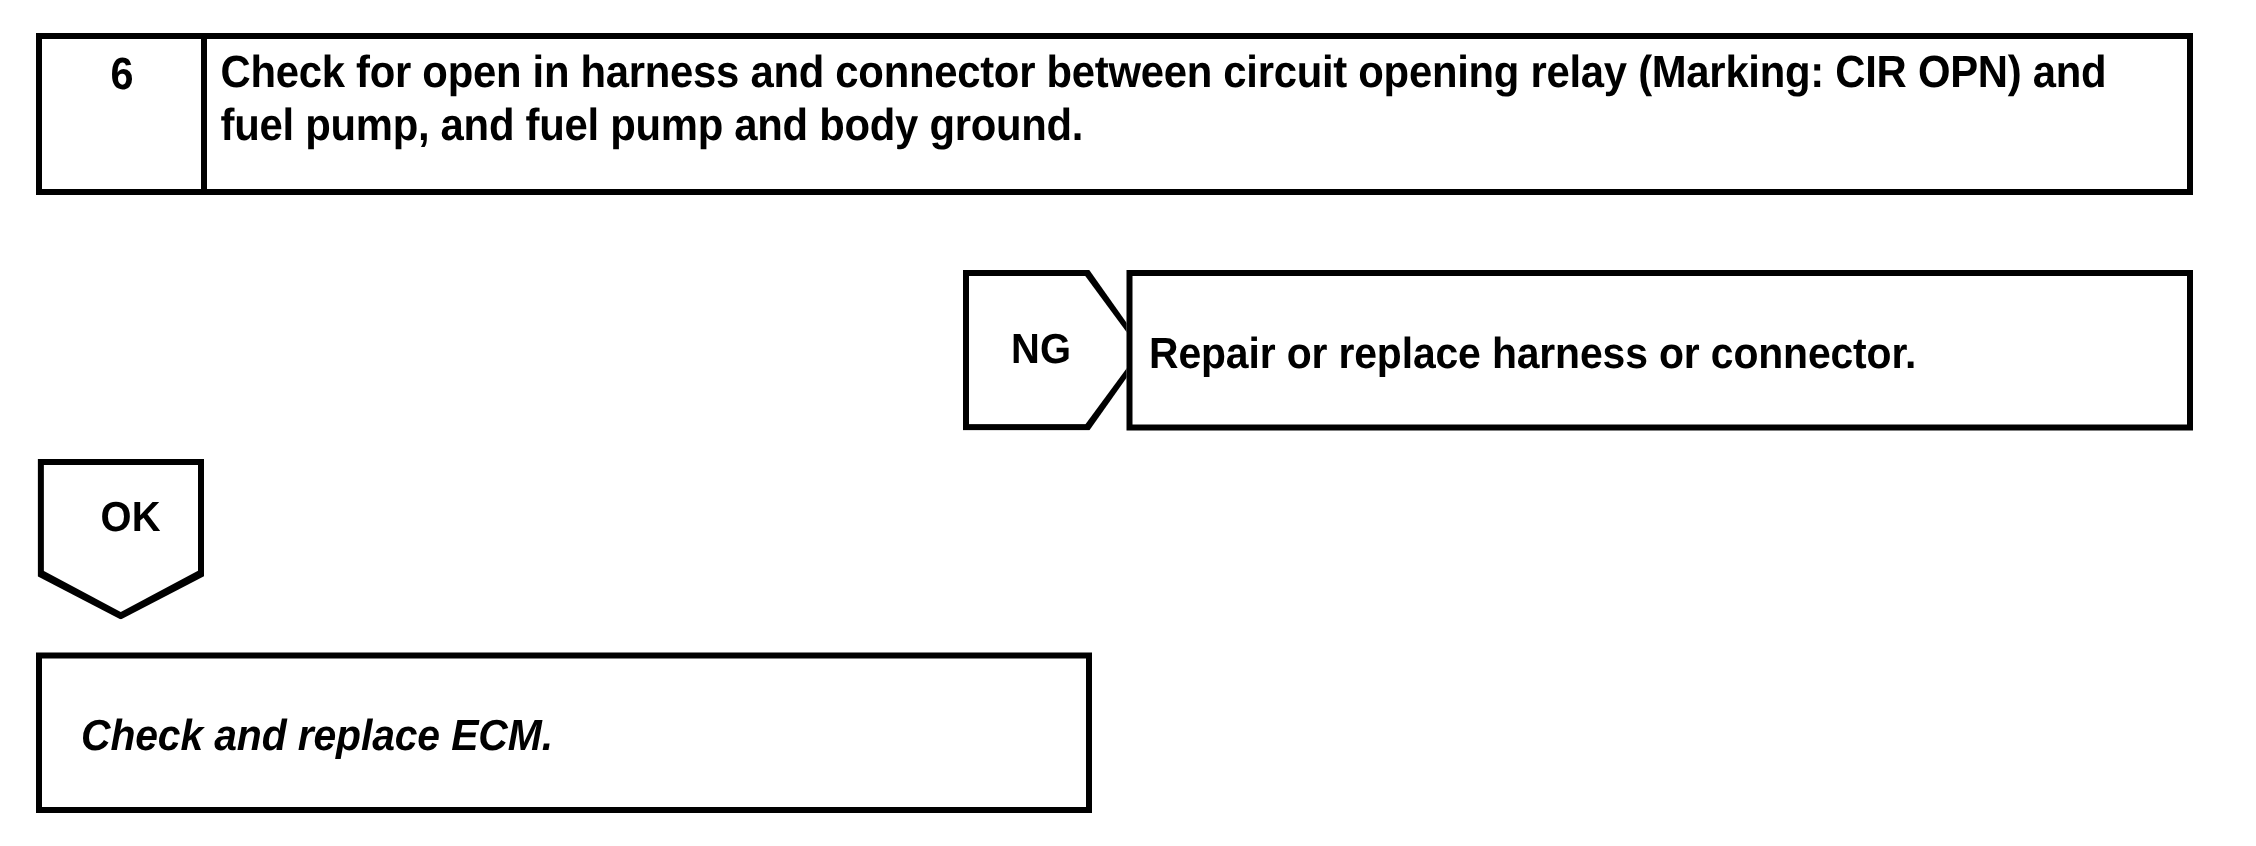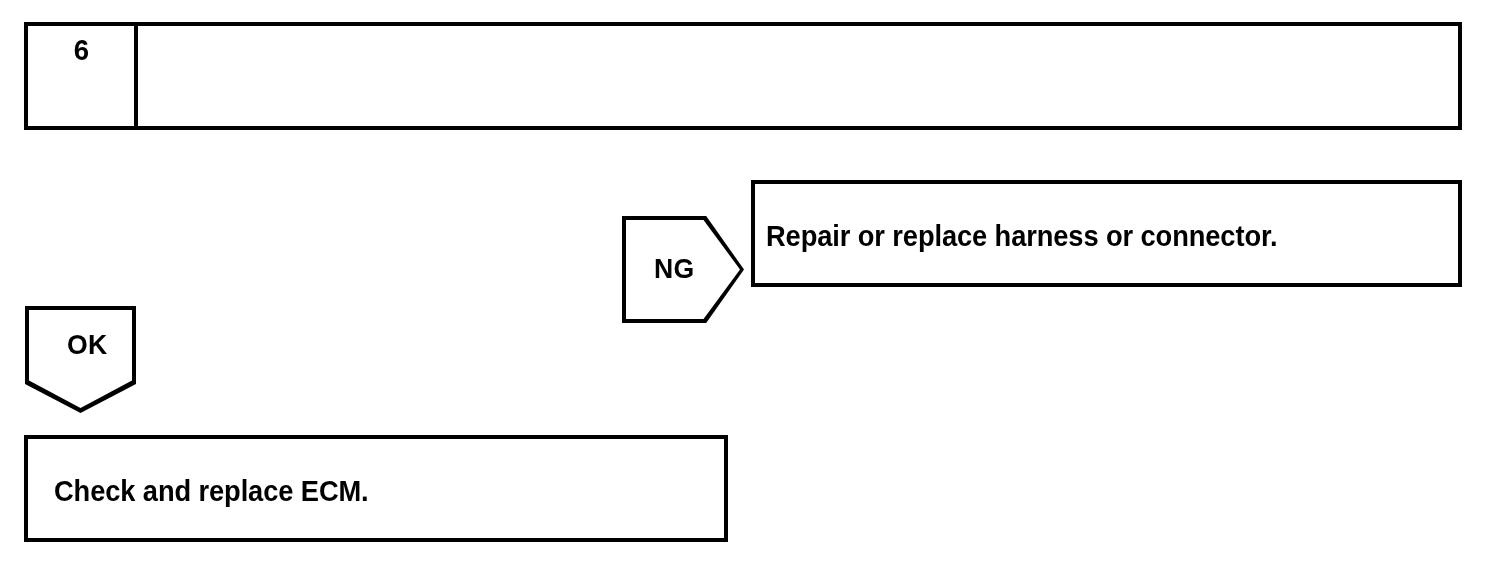--- a/index.html
+++ b/index.html
@@ -62,27 +62,26 @@
     line-height: 35px;
     letter-spacing: -0.2px;
     transform: scaleX(0.93);
     transform-origin: left top;
     width: 107.5%;
   }
 
   
   .ng-tag {
     position: absolute;
-    left: 622px;
+    left: 642px;
     top: 180px;
     width: 122px;
     height: 107px;
     background: #000;
     clip-path: polygon(0% 0%, 69% 0%, 100% 50%, 69% 100%, 0% 100%);
-    margin-top: 36px;
   }
   .ng-tag .inner {
     position: absolute;
     left: 4px;
     top: 4px;
     right: 4px;
     bottom: 4px;
     background: #fff;
     clip-path: polygon(0% 0%, 68% 0%, 100% 50%, 68% 100%, 0% 100%);
   }
@@ -155,20 +154,21 @@
 
   .ok-box {
     position: absolute;
     left: 24px;
     top: 435px;
     width: 704px;
     height: 107px;
     border: 4px solid #000;
     box-sizing: border-box;
     background: #fff;
+    font-style: italic;
   }
   .ok-box .label {
     position: absolute;
     left: 26px;
     top: 36px;
     font-size: 29px;
     font-weight: bold;
     line-height: 33px;
     letter-spacing: -0.1px;
     transform: scaleX(0.94);
@@ -178,20 +178,23 @@
 </style>
 </head>
 <body>
 
 <div class="flow-root">
 
   <div class="step-table">
     <div class="step-number-cell">
       <div class="num">6</div>
     </div>
+    <div class="step-text-cell">
+      <div class="body">Check for open in harness and connector between circuit opening relay (Marking: CIR OPN) and fuel pump, and fuel pump and body ground.</div>
+    </div>
   </div>
 
   <div class="ng-tag">
     <div class="inner"></div>
     <div class="label">NG</div>
   </div>
 
   <div class="ng-box">
     <div class="label">Repair or replace harness or connector.</div>
   </div>

